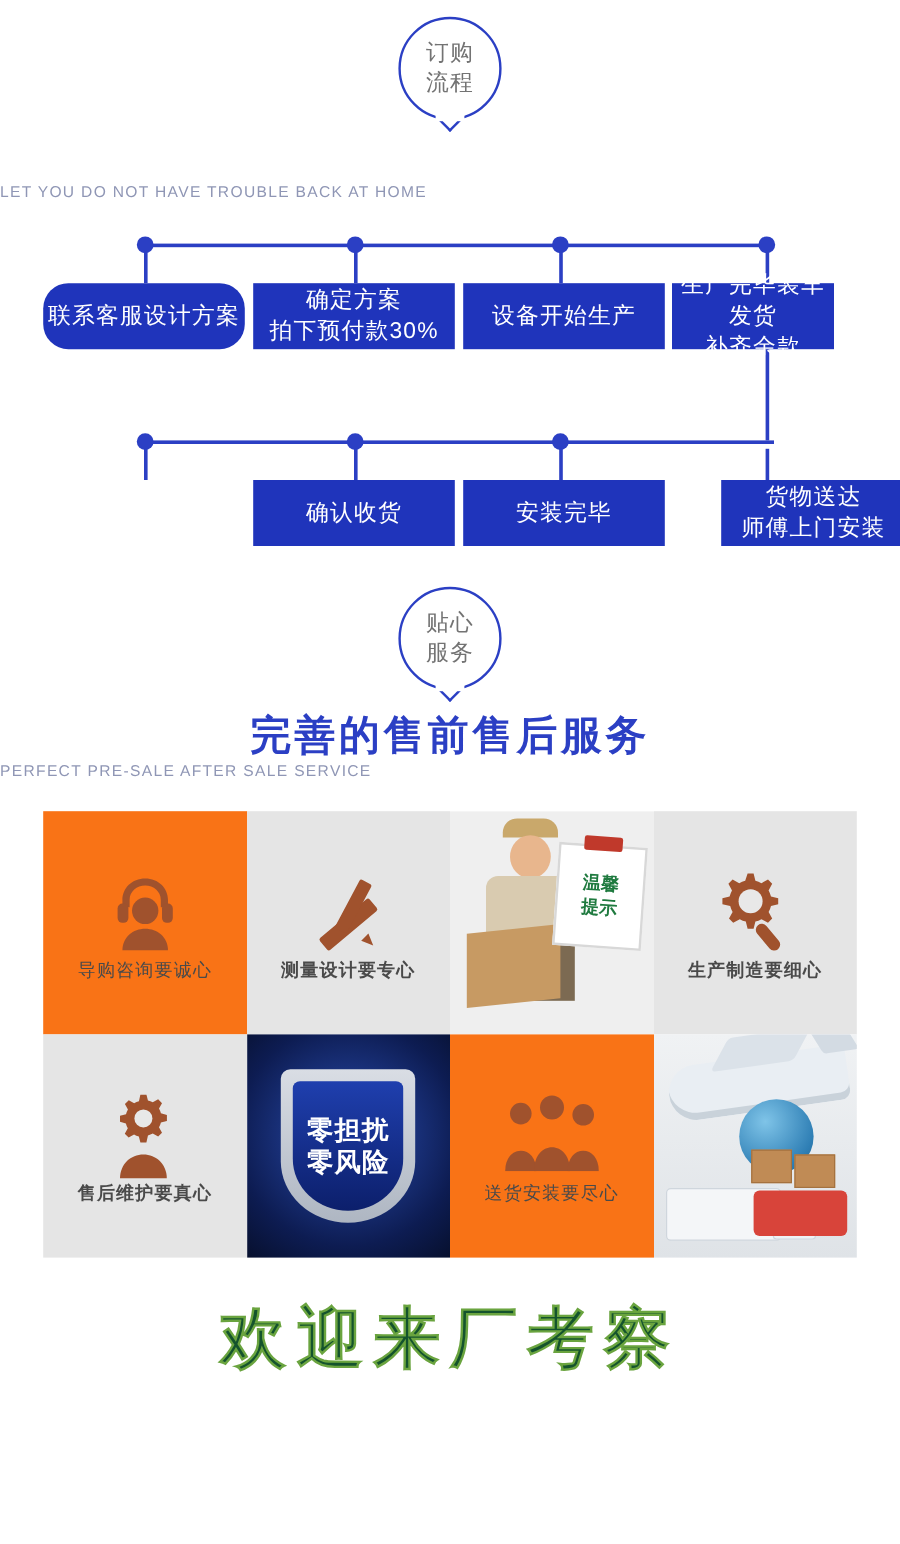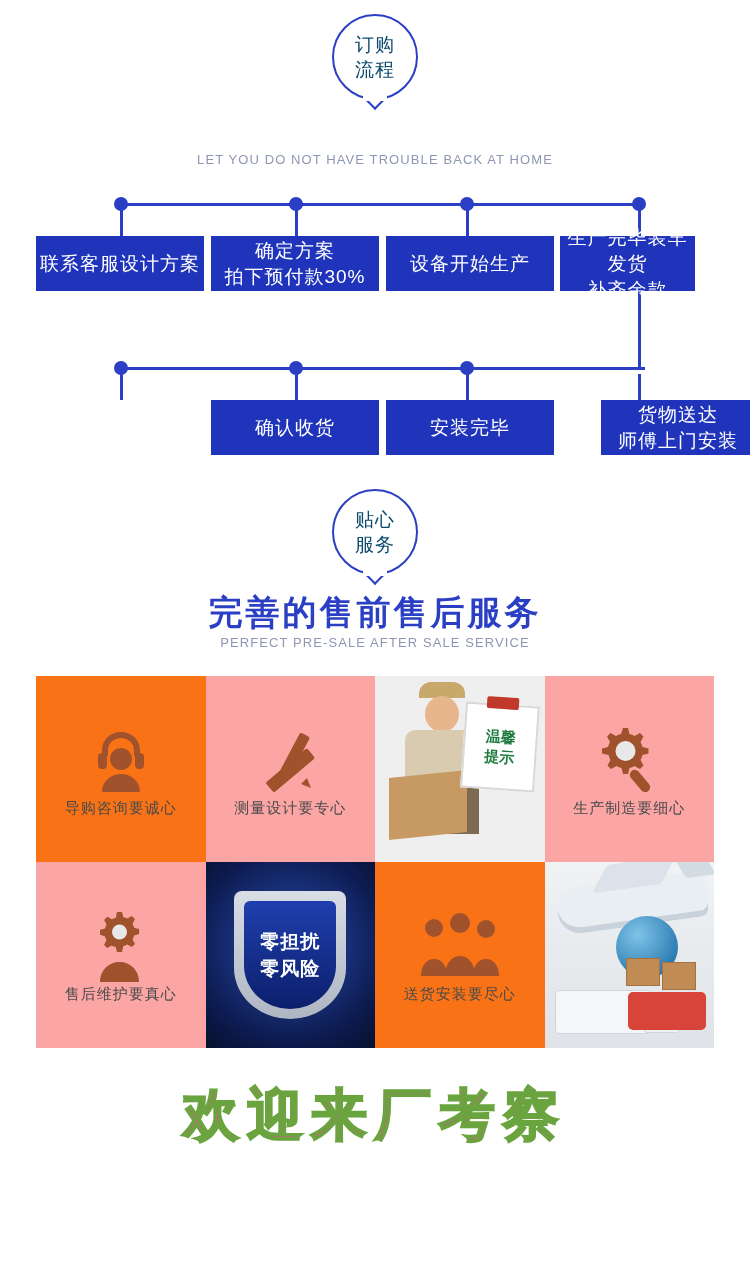--- a/index.html
+++ b/index.html
@@ -21,21 +21,21 @@
   .badge {
     position: absolute;
     width: 86px;
     height: 86px;
     border: 2px solid #2b3fc4;
     border-radius: 50%;
     display: flex;
     flex-direction: column;
     align-items: center;
     justify-content: center;
-    color: #0c4a6e;
+    color: #737373;
     font-size: 19px;
     line-height: 25px;
     letter-spacing: 1px;
     background: #fff;
   }
   .badge .tail {
     position: absolute;
     bottom: -9px;
     left: 50%;
     margin-left: -7px;
@@ -61,21 +61,21 @@
     width: 100%;
     text-align: center;
     color: #2b3fc4;
     font-size: 34px;
     font-weight: bold;
     letter-spacing: 3px;
   }
   .h-en {
     position: absolute;
     width: 100%;
-    text-align: center;
+    text-align: left;
     color: #8f96b5;
     font-size: 13px;
     letter-spacing: 1.1px;
   }
 
   
   .line-h {
     position: absolute;
     background: #2b3fc4;
     height: 3px;
@@ -125,21 +125,21 @@
   }
   .cell {
     position: relative;
     display: flex;
     flex-direction: column;
     align-items: center;
     justify-content: flex-start;
     padding-top: 24px;
     overflow: hidden;
   }
-  .cell.gray { background: #fca5a5; }
+  .cell.gray { background: #e5e5e5; font-weight: bold; }
   .cell.light { background: #f97316; }
   .cell-label {
     position: absolute;
     bottom: 44px;
     width: 100%;
     text-align: center;
     font-size: 15px;
     color: #4a4a4a;
     letter-spacing: 1px;
   }
@@ -197,21 +197,21 @@
     width: 112px; height: 128px;
     background: linear-gradient(180deg,#d9dde4 0%,#aeb6c2 100%);
     border-radius: 8px 8px 50% 50% / 8px 8px 40% 40%;
     display: flex; align-items: center; justify-content: center;
   }
   .shield-inner {
     width: 92px; height: 108px;
     background: linear-gradient(180deg,#1f3fae 0%,#0c1f6b 100%);
     border-radius: 6px 6px 50% 50% / 6px 6px 40% 40%;
     display: flex; flex-direction: column; align-items: center; justify-content: center;
-    color: #fff; font-size: 19px; font-weight: bold; line-height: 27px;
+    color: #fff; font-size: 22px; font-weight: bold; line-height: 27px;
     letter-spacing: 1px;
   }
 
   
   .tr-cell { background: linear-gradient(180deg,#f0f2f4 0%,#dfe3e7 100%); }
   .plane {
     position: absolute; left: 12px; top: 18px;
     width: 150px; height: 46px;
     background: #e9eef3;
     border-radius: 40px 8px 14px 40px;
@@ -250,23 +250,23 @@
     position: absolute; width: 34px; height: 28px; background: #c08b55; border: 1px solid #a5723f;
   }
 
   
   .footer-text {
     position: absolute;
     left: 0; right: 0;
     top: 1078px;
     text-align: center;
     font-size: 56px;
-    font-weight: bold;
+    font-weight: normal;
     letter-spacing: 8px;
-    color: #ec4899;
+    color: #14532d;
     -webkit-text-stroke: 2px #6aa43f;
   }
 </style>
 </head>
 <body>
 
 <div class="page">
 
   <div class="badge" style="left:332px; top:14px;">
     <span>订购</span>
@@ -282,21 +282,21 @@
   <div class="dot" style="left:289px; top:197px;"></div>
   <div class="dot" style="left:460px; top:197px;"></div>
   <div class="dot" style="left:632px; top:197px;"></div>
   <div class="stem" style="left:120px; top:210px; height:26px;"></div>
   <div class="stem" style="left:295px; top:210px; height:26px;"></div>
   <div class="stem" style="left:466px; top:210px; height:26px;"></div>
   <div class="stem" style="left:638px; top:210px; height:26px;"></div>
 
   <div class="line-v" style="left:638px; top:291px; height:76px;"></div>
 
-  <div class="flowbox" style="left:36px; top:236px; width:168px; height:55px;">
+  <div class="flowbox" style="left:36px; top:236px; width:168px; height:55px;border-radius:21px;">
     <span>联系客服设计方案</span>
   </div>
   <div class="flowbox" style="left:211px; top:236px; width:168px; height:55px;">
     <span>确定方案</span>
     <span>拍下预付款30%</span>
   </div>
   <div class="flowbox" style="left:386px; top:236px; width:168px; height:55px;">
     <span>设备开始生产</span>
   </div>
   <div class="flowbox" style="left:560px; top:236px; width:135px; height:55px;">

